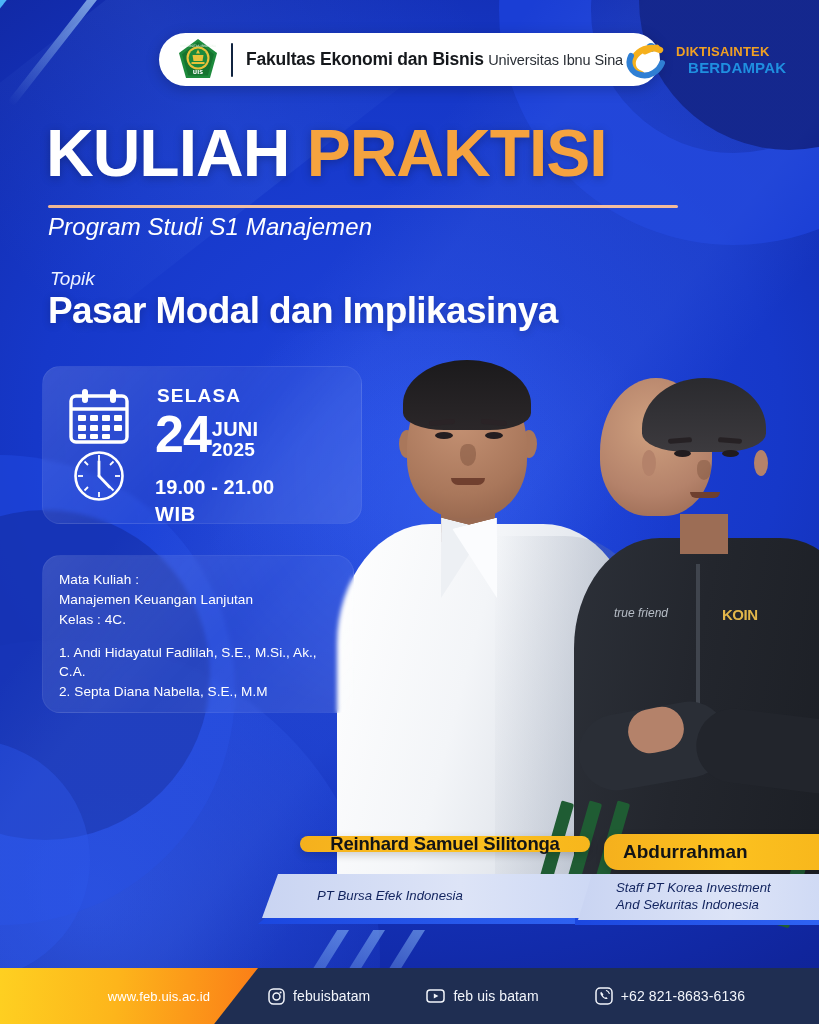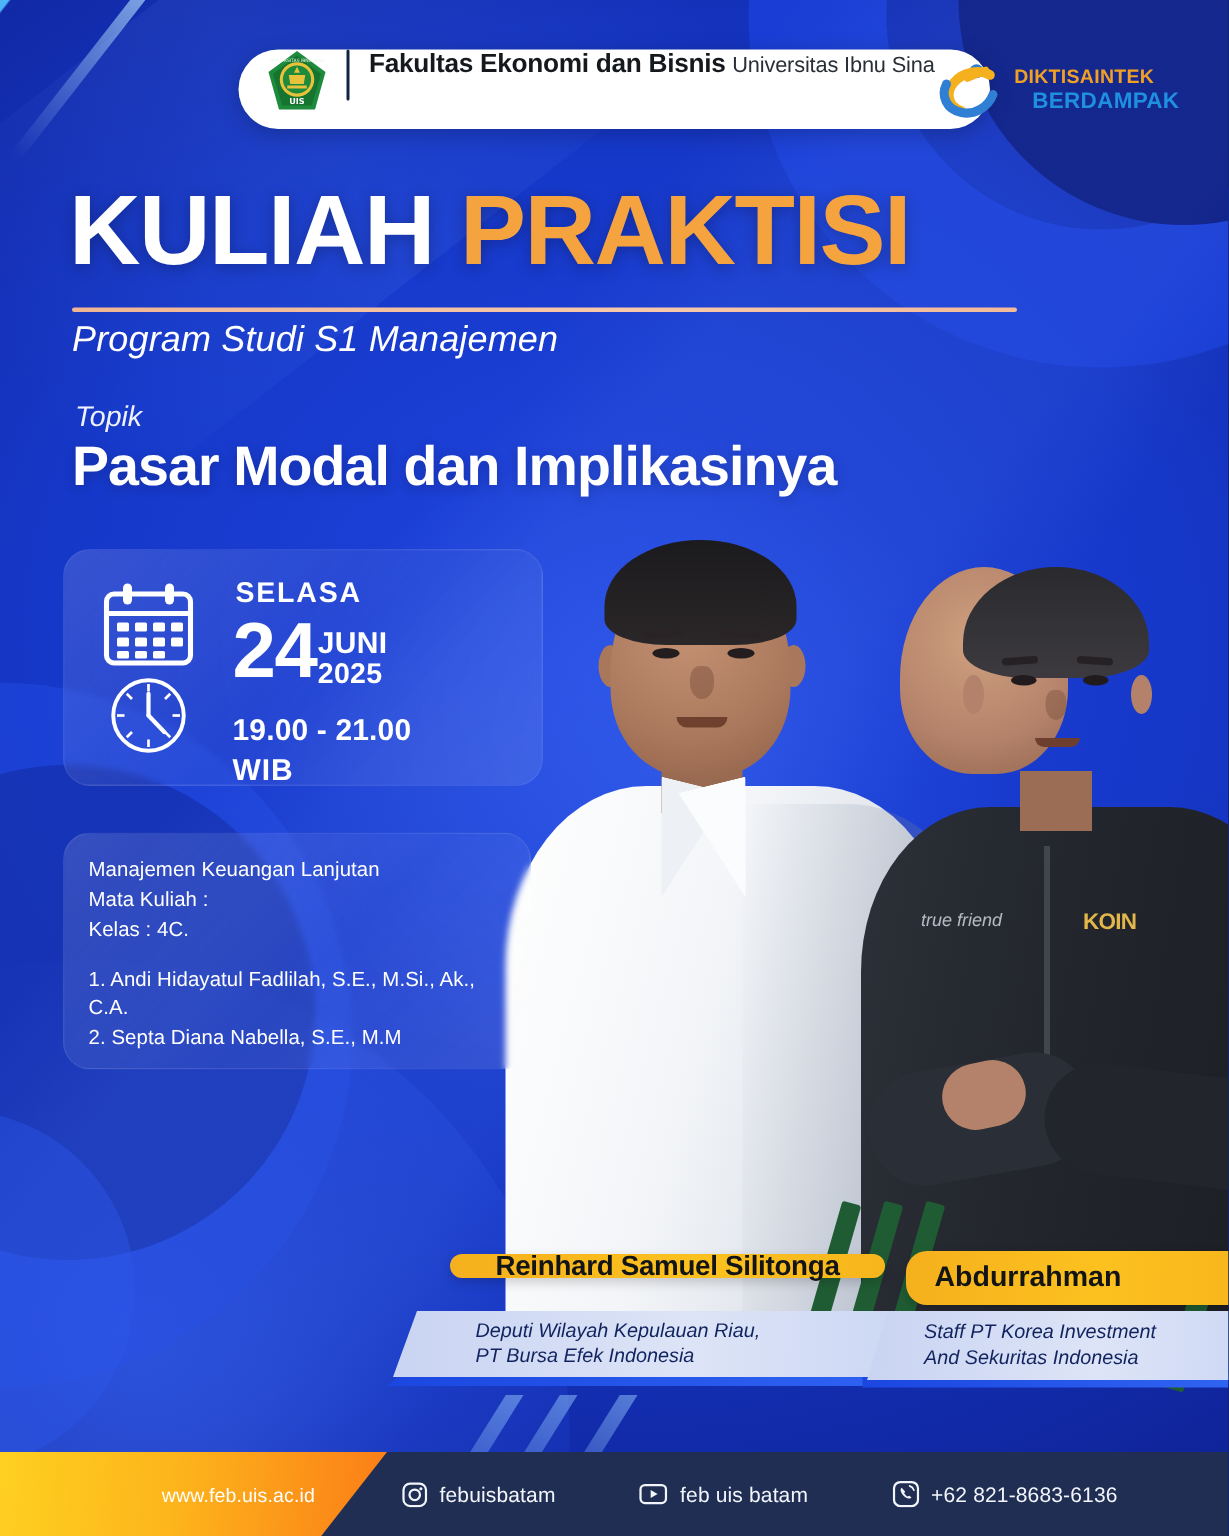--- a/index.html
+++ b/index.html
@@ -125,21 +125,21 @@
     background:linear-gradient(180deg, rgba(150,200,255,.55), rgba(150,200,255,0));
     border-radius:6px;
   }
 
   
   .hdr{
     position:absolute; left:159px; top:33px;
     width:501px; height:53px;
     background:#ffffff;
     border-radius:27px;
-    display:flex; 
+    display:flex; align-items:center;
     padding:0 14px 0 18px;
     box-shadow:0 3px 14px rgba(0,0,0,.22);
     z-index:6;
   }
   .uis-logo{ width:42px; height:44px; position:relative; flex:0 0 auto; }
   .uis-logo svg{ display:block; }
   .hdr-div{
     width:2px; height:34px; background:#10233f; margin:0 13px 0 12px;
     flex:0 0 auto; border-radius:1px;
   }
@@ -606,41 +606,40 @@
           <span class="dmon">JUNI</span>
           <span class="dyear">2025</span>
         </span>
       </span>
       <div class="tline">19.00 - 21.00</div>
       <div class="tzone">WIB</div>
     </div>
   </div>
 
   <div class="card course-card">
+    <p>Mata Kuliah :</p>
     <p>Manajemen Keuangan Lanjutan</p>
-    <p>Mata Kuliah :</p>
     <p>Kelas : 4C.</p>
     <div class="gap"></div>
     <p>1. Andi Hidayatul Fadlilah, S.E., M.Si., Ak., C.A.</p>
     <p>2. Septa Diana Nabella, S.E., M.M</p>
   </div>
 
   <div class="gstripes">
     <i style="left:6px"></i>
       <i style="left:34px"></i>
       <i style="left:62px"></i>
   </div>
   <div class="gstripe-r"></div>
 
   <div class="blue-accent"></div>
   <div class="blue-accent2"></div>
 
   <div class="sp namebar sp1-name">Reinhard Samuel Silitonga</div>
   <div class="sp rolebar sp1-role">
-    <span>Deputi Wilayah Kepulauan Riau,</span>
     <span>PT Bursa Efek Indonesia</span>
   </div>
 
   <div class="sp namebar sp2-name">Abdurrahman</div>
   <div class="sp rolebar sp2-role">
     <span>Staff PT Korea Investment</span>
     <span>And Sekuritas Indonesia</span>
   </div>
 
   <div class="footer">

